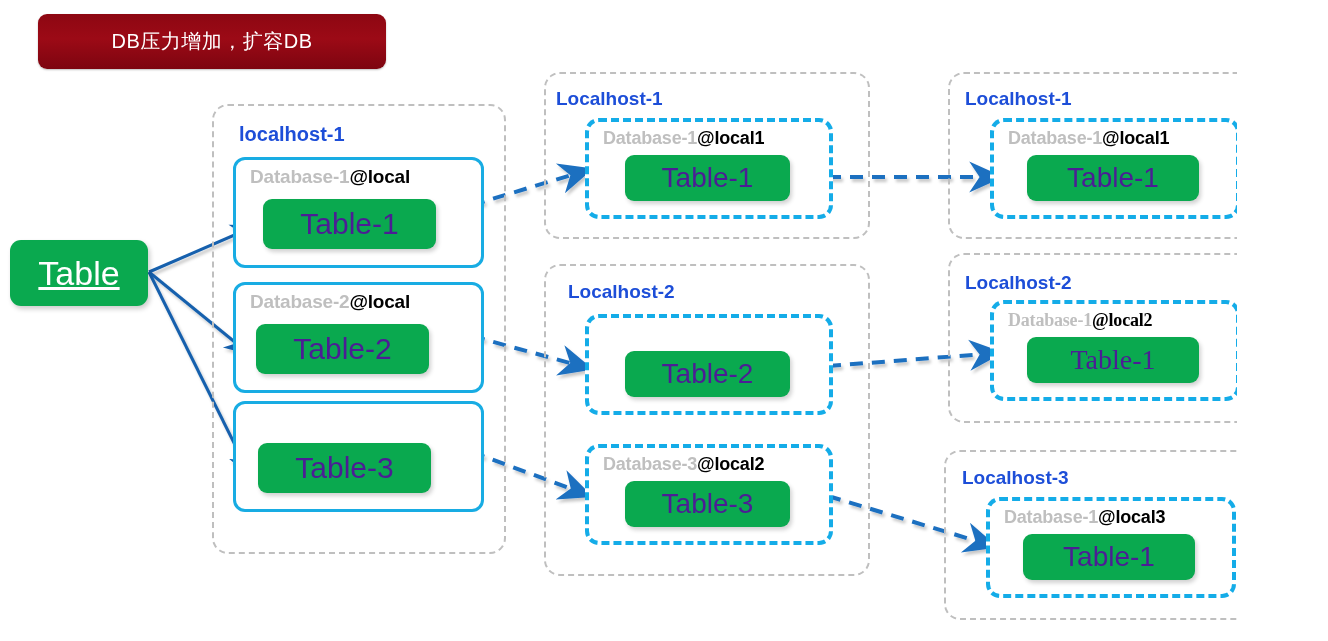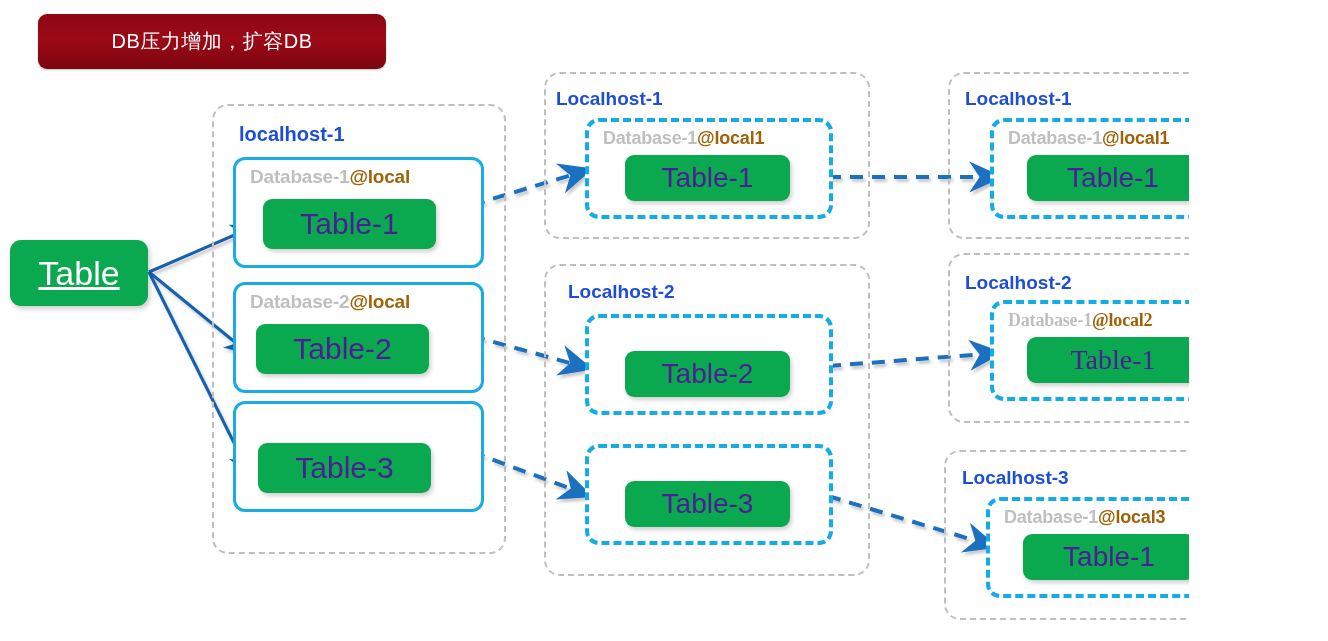--- a/index.html
+++ b/index.html
@@ -1,17 +1,17 @@
 <!DOCTYPE html>
 <html><head>
 <meta charset="utf-8">
 <style>
   html,body{margin:0;padding:0;background:#ffffff;}
   body{width:1328px;height:641px;font-family:"Liberation Sans","DejaVu Sans",sans-serif;}
-  #stage{position:relative;width:1189px;height:641px;overflow:hidden;background:#fff;}
+  #stage{position:relative;width:1189px;height:641px;overflow:hidden;background:#fff;padding-left:48px;}
 
   
   .banner{
     position:absolute;left:38px;top:14px;width:348px;height:55px;
     background:linear-gradient(180deg,#8d0712 0%,#9c0a16 45%,#7d0510 100%);
     border-radius:9px;
     display:flex;align-items:center;justify-content:center;
     color:#ffffff;font-size:20px;letter-spacing:.5px;
     box-shadow:0 1px 2px rgba(0,0,0,.25);
   }
@@ -39,21 +39,21 @@
   .dbbox.dashed{border:4px dashed #14ace8;border-radius:14px;}
   .dblabel{
     position:absolute;left:0;right:0;top:6px;
     text-align:left;
     white-space:nowrap;
     font-weight:bold;
     color:#bfbfbf;
     padding-left:14px;
     letter-spacing:-.2px;
   }
-  .dblabel .at{color:#a16207;}
+  .dblabel .at{color:#000000;}
 
   
   .tablechip{
     position:absolute;
     background:#0aa94f;
     border-radius:9px;
     color:#4c1d95;
     display:flex;align-items:center;justify-content:center;
     box-shadow:2px 3px 4px rgba(0,0,0,.18);
     line-height:1;
@@ -151,20 +151,23 @@
   </div>
 
   <div class="hostgroup" style="left:544px;top:264px;width:322px;height:308px;"></div>
   <div class="hostlabel" style="left:568px;top:281px;font-size:19px;">Localhost-2</div>
   <div class="dbbox dashed" style="left:585px;top:314px;width:240px;height:93px;">
     <div class="tablechip" style="left:36px;top:33px;width:165px;height:46px;font-size:28px;">
       <span>Table-2</span>
     </div>
   </div>
   <div class="dbbox dashed" style="left:585px;top:444px;width:240px;height:93px;">
+    <div class="dblabel" style="font-size:18px;">
+      <span>Database-3</span><span class="at">@local2</span>
+    </div>
     <div class="tablechip" style="left:36px;top:33px;width:165px;height:46px;font-size:28px;">
       <span>Table-3</span>
     </div>
   </div>
 
   <div class="hostgroup" style="left:948px;top:72px;width:324px;height:163px;"></div>
   <div class="hostlabel" style="left:965px;top:88px;font-size:19px;">Localhost-1</div>
   <div class="dbbox dashed" style="left:990px;top:118px;width:242px;height:93px;">
     <div class="dblabel" style="font-size:18px;">
       <span>Database-1</span><span class="at">@local1</span>

